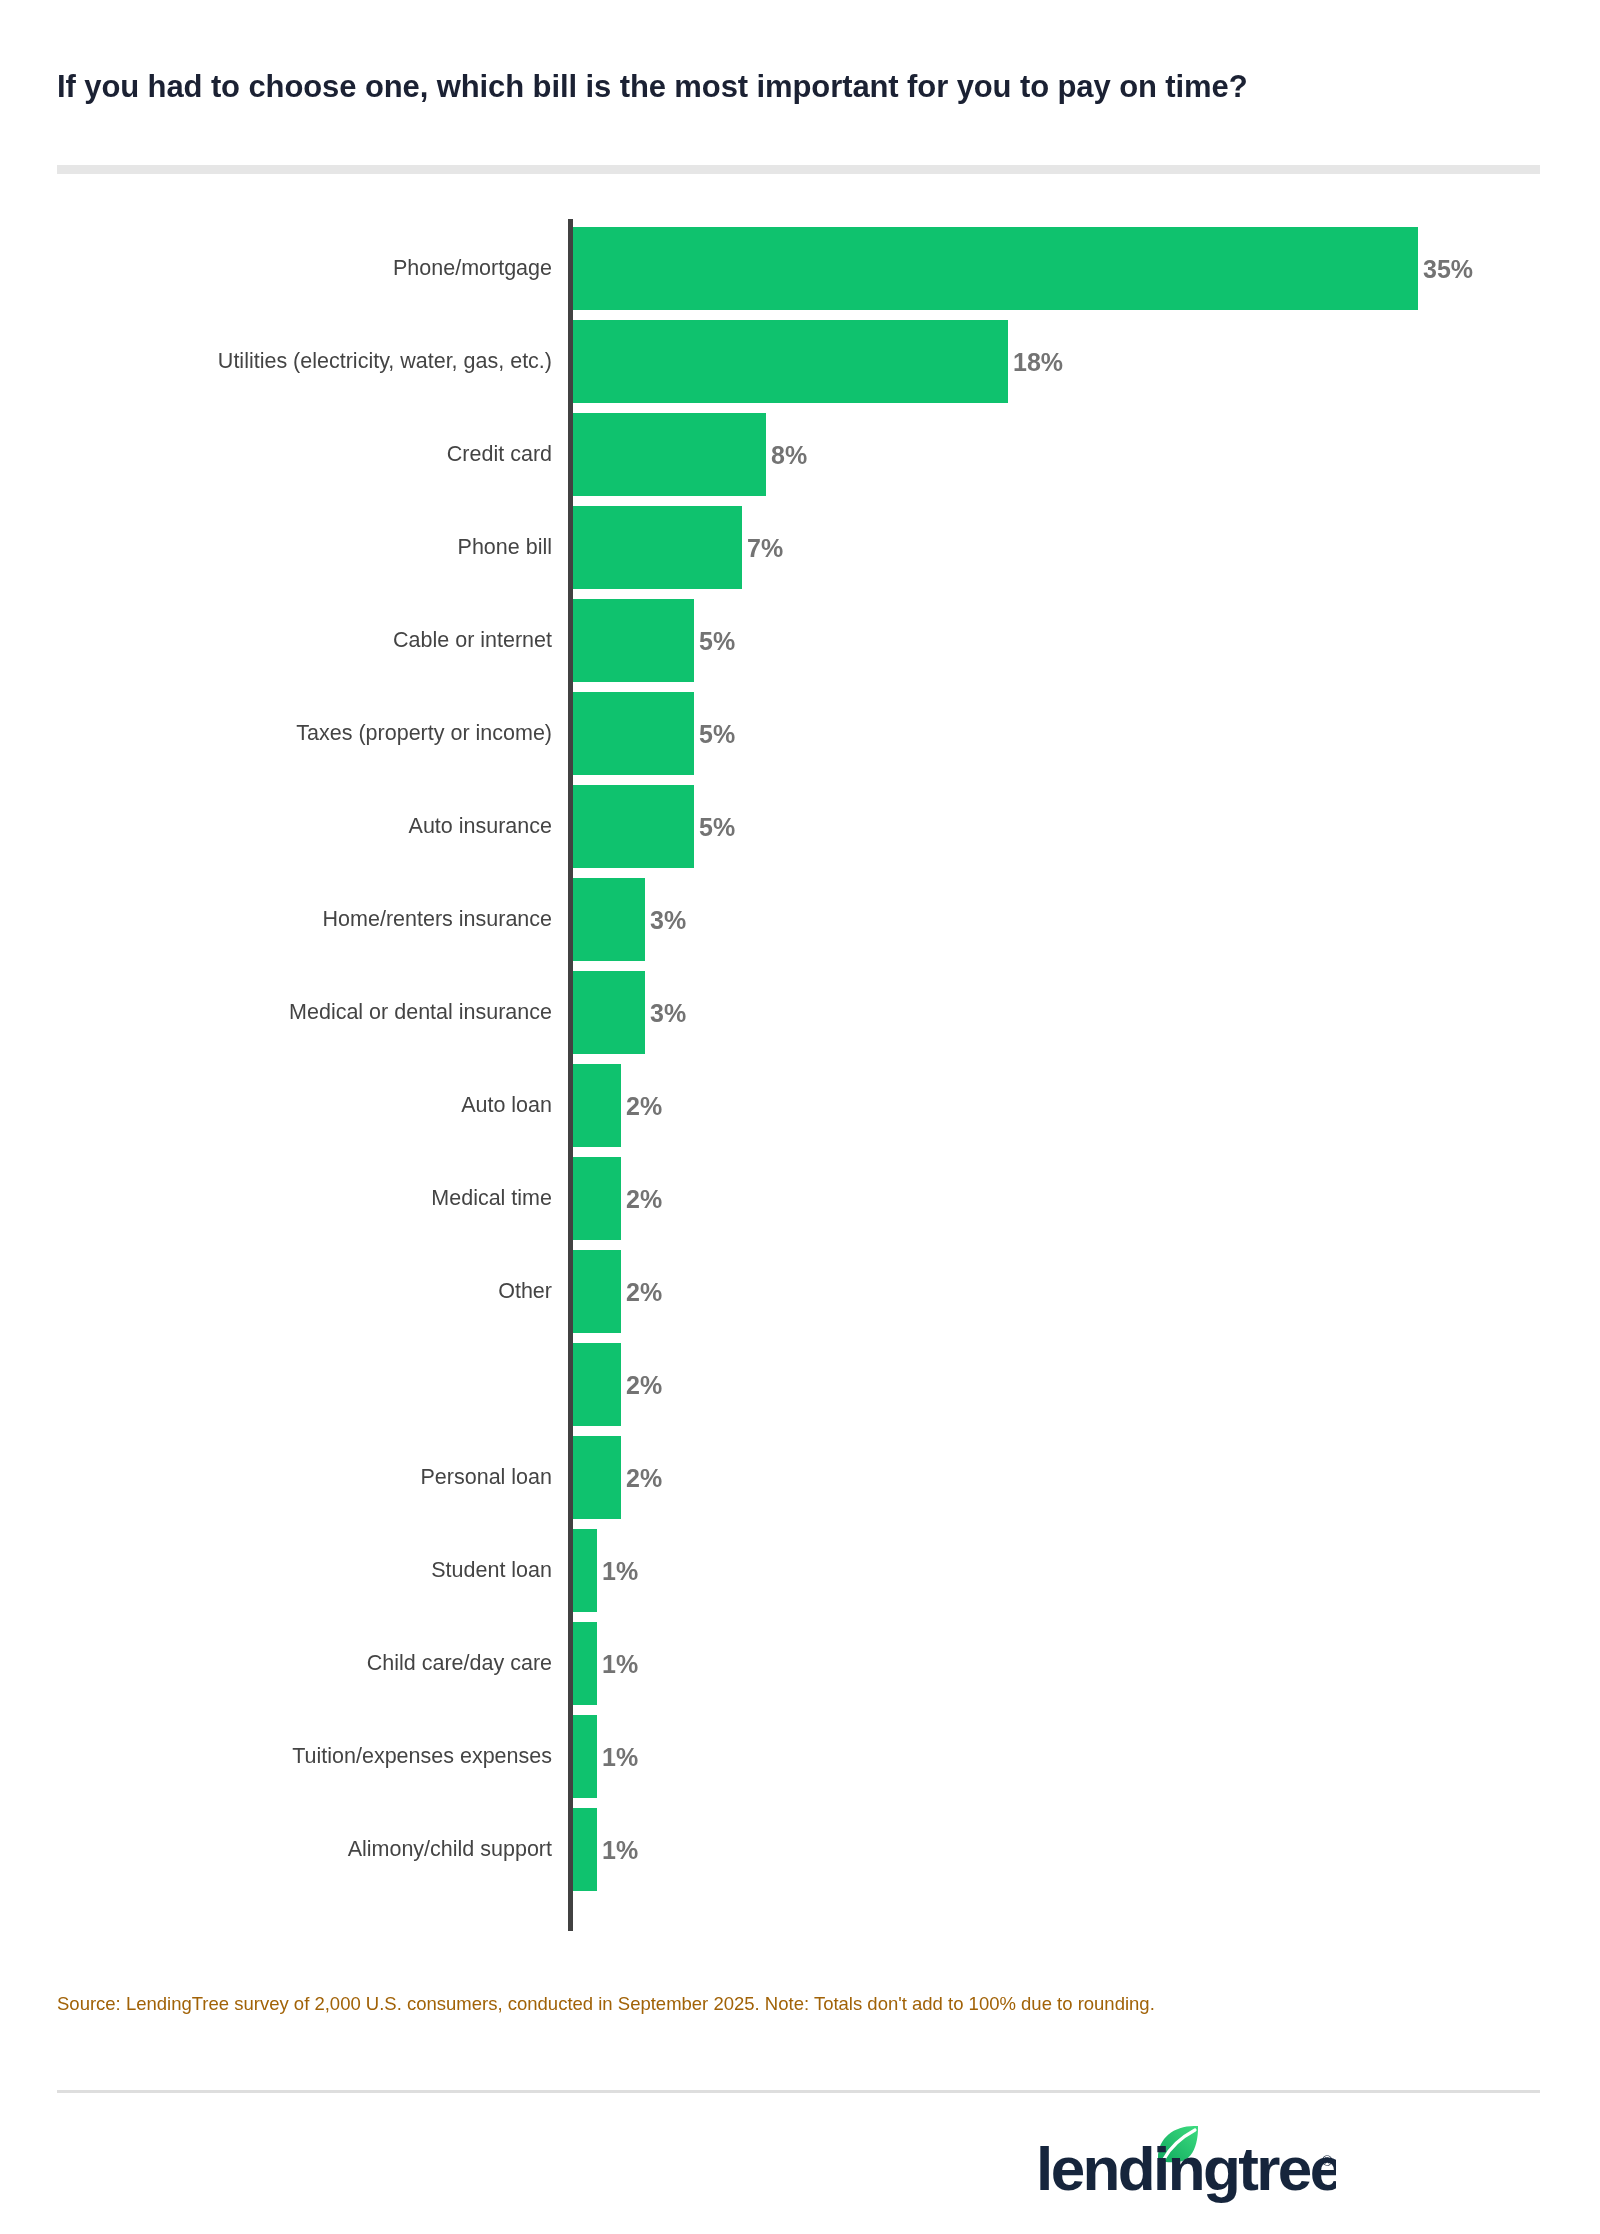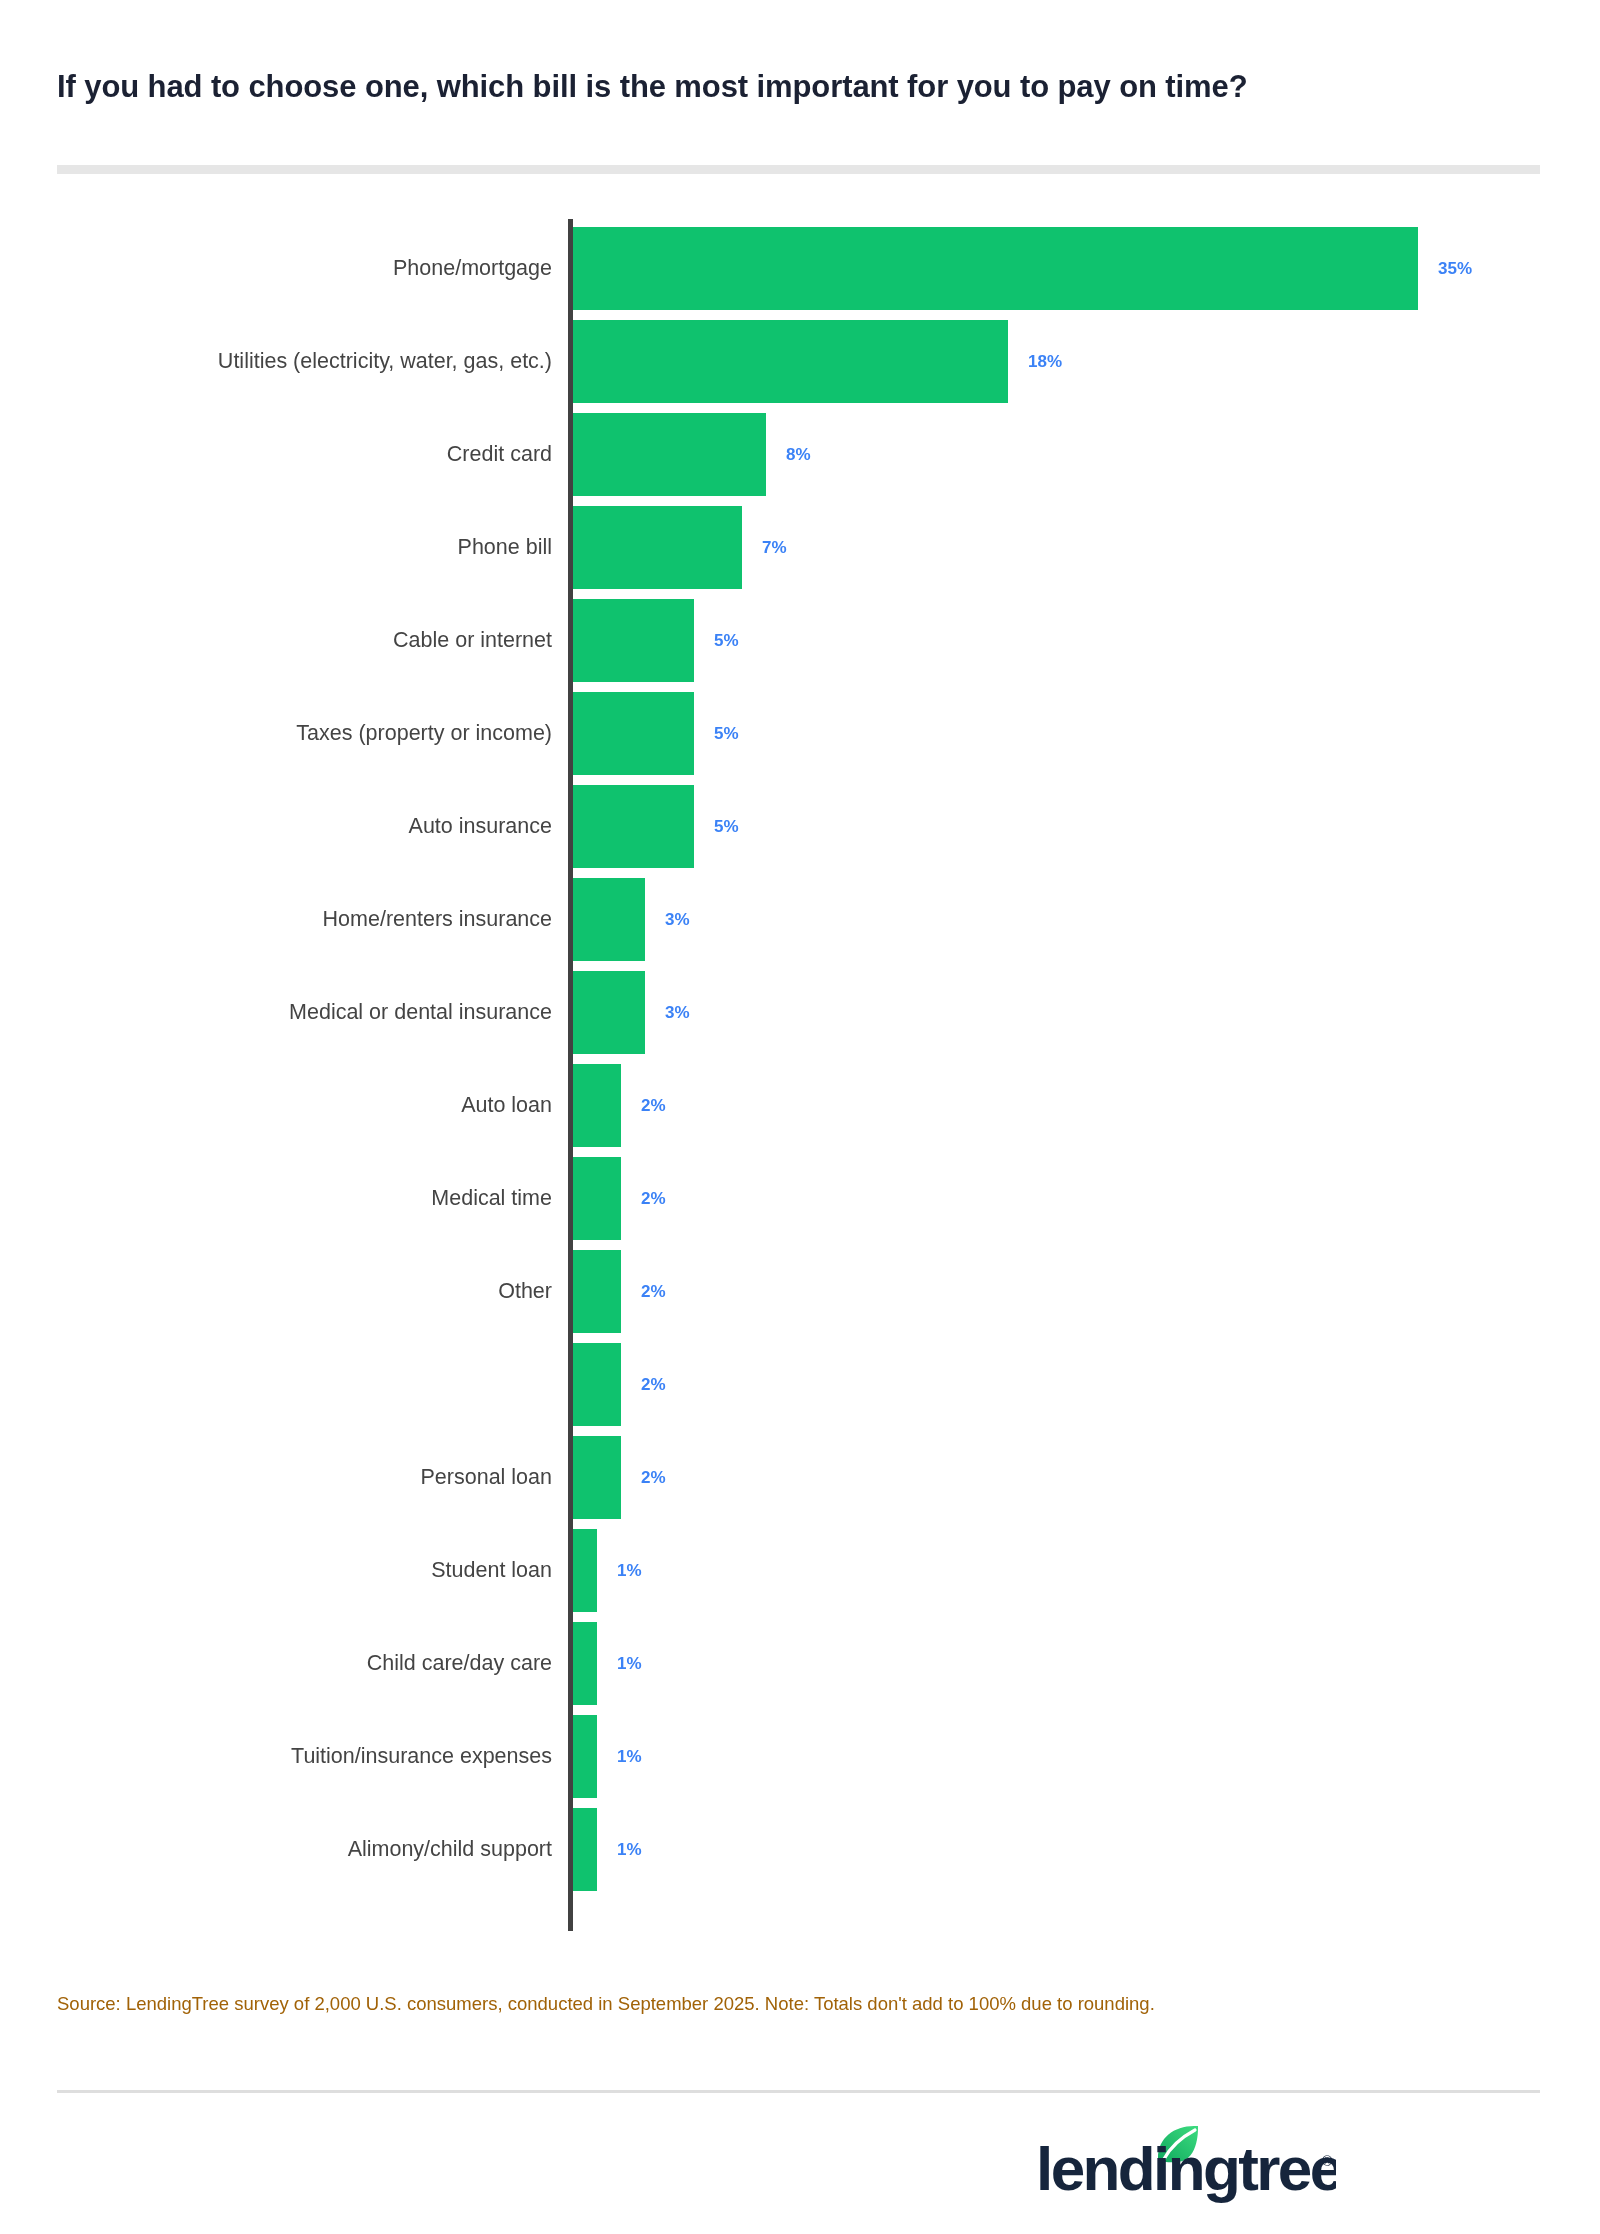--- a/index.html
+++ b/index.html
@@ -102,25 +102,25 @@
     left: 0;
     top: 0;
     height: 83px;
     background: #0fc26e;
   }
 
   .bar-value {
     position: absolute;
     top: 50%;
     transform: translateY(-50%);
-    font-size: 17px;
+    font-size: 25px;
     font-weight: bold;
-    color: #3b82f6;
+    color: #737373;
     white-space: nowrap;
-    padding-left: 20px;
+    padding-left: 5px;
   }
 
   
   .source {
     position: absolute;
     left: 57px;
     top: 1993px;
     width: 1480px;
     font-size: 18.5px;
     color: #a16207;
@@ -263,21 +263,21 @@
           </div>
         </div>
         <div class="row">
           <div class="row-label">Child care/day care</div>
           <div class="bar-wrap">
             <div class="bar" style="width: 24px; background: rgb(15, 194, 110);"></div>
             <div class="bar-value" style="left: 24px;">1%</div>
           </div>
         </div>
         <div class="row">
-          <div class="row-label">Tuition/insurance expenses</div>
+          <div class="row-label">Tuition/expenses expenses</div>
           <div class="bar-wrap">
             <div class="bar" style="width: 24px; background: rgb(15, 194, 110);"></div>
             <div class="bar-value" style="left: 24px;">1%</div>
           </div>
         </div>
         <div class="row">
           <div class="row-label">Alimony/child support</div>
           <div class="bar-wrap">
             <div class="bar" style="width: 24px; background: rgb(15, 194, 110);"></div>
             <div class="bar-value" style="left: 24px;">1%</div>

